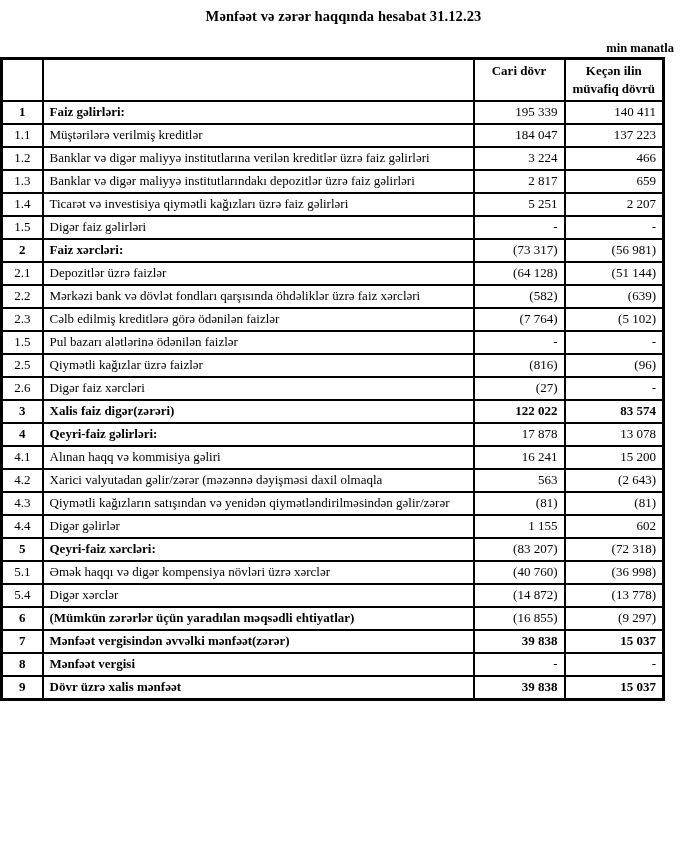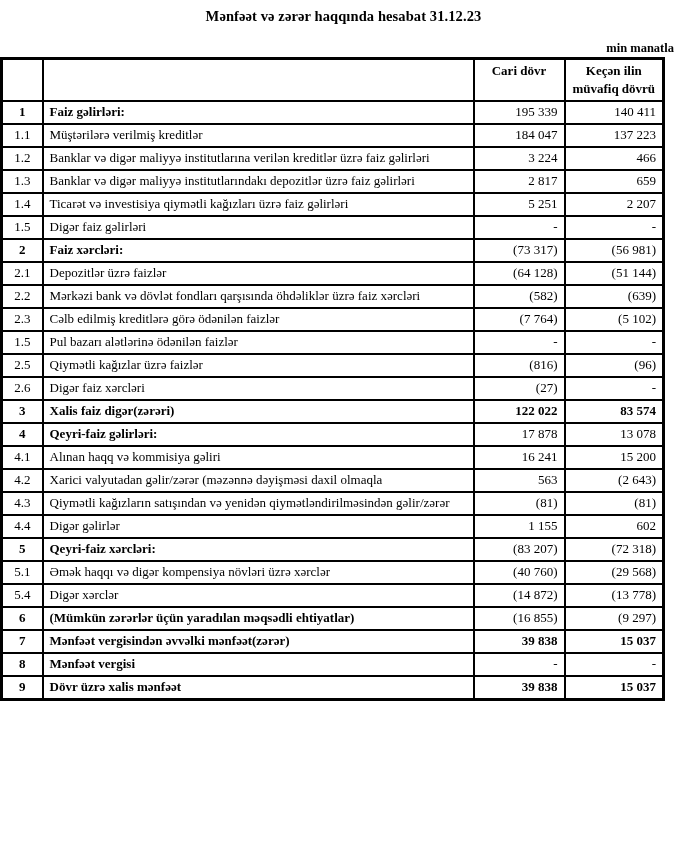--- a/index.html
+++ b/index.html
@@ -210,21 +210,21 @@
         <tr>
       <td class="no b">5</td>
       <td class="label b">Qeyri-faiz xərcləri:</td>
       <td class="val">(83 207)</td>
       <td class="val">(72 318)</td>
     </tr>
         <tr>
       <td class="no">5.1</td>
       <td class="label">Əmək haqqı və digər kompensiya növləri üzrə xərclər</td>
       <td class="val">(40 760)</td>
-      <td class="val">(29 568)</td>
+      <td class="val">(36 998)</td>
     </tr>
         <tr>
       <td class="no">5.4</td>
       <td class="label">Digər xərclər</td>
       <td class="val">(14 872)</td>
       <td class="val">(13 778)</td>
     </tr>
         <tr>
       <td class="no b">6</td>
       <td class="label b">(Mümkün zərərlər üçün yaradılan məqsədli ehtiyatlar)</td>

